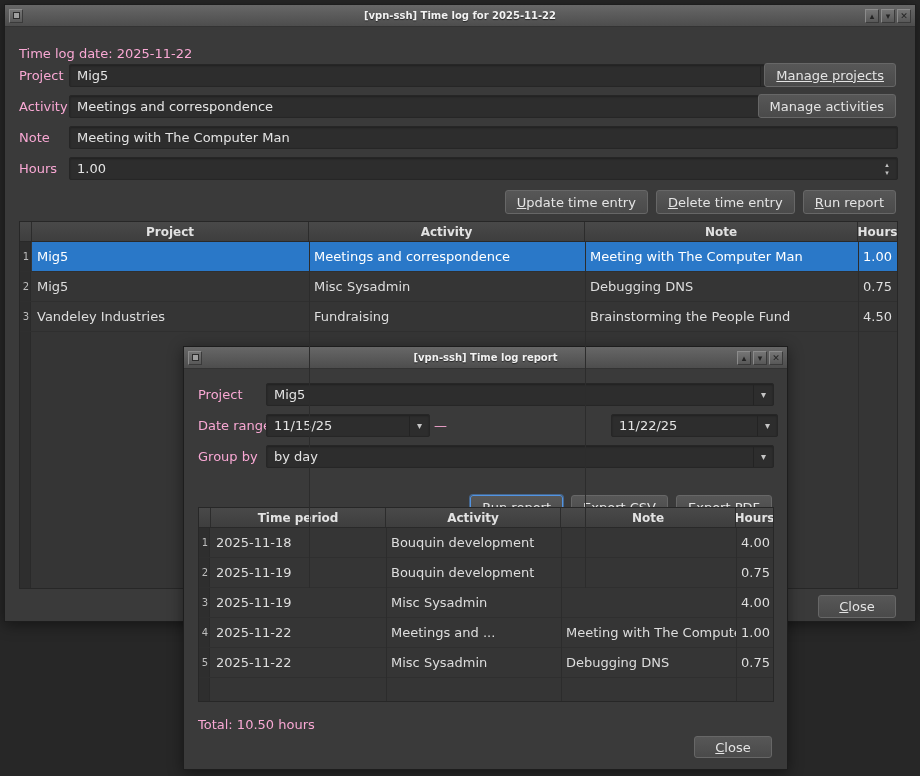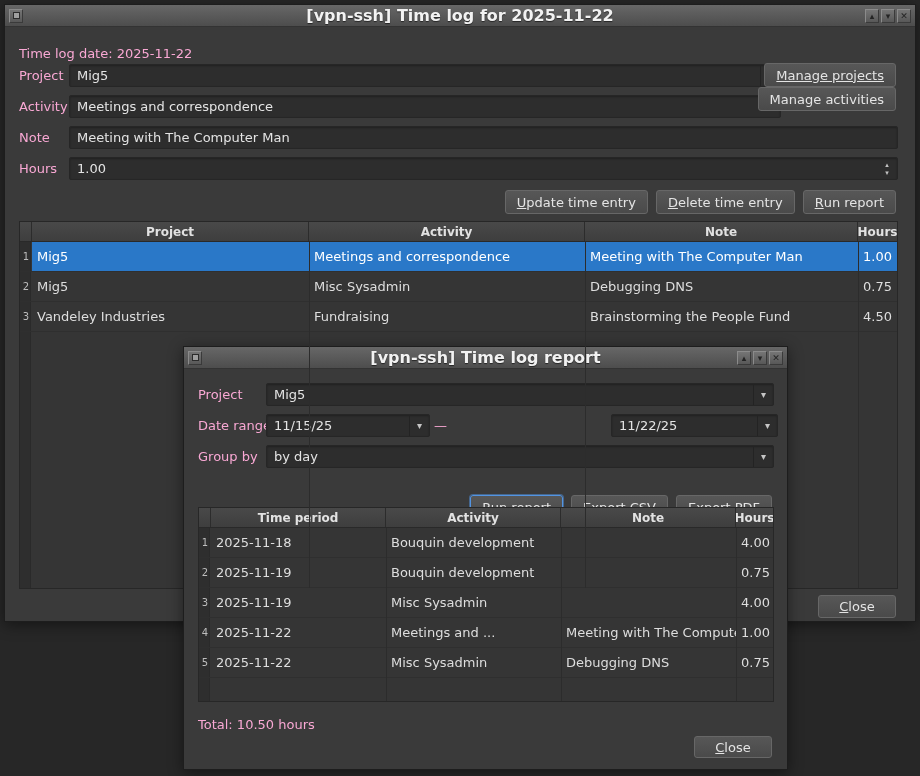--- a/index.html
+++ b/index.html
@@ -23,21 +23,21 @@
   
   .titlebar {
     height: 22px;
     background: linear-gradient(#676767, #4d4d4d);
     border-bottom: 1px solid #333;
     display: flex; align-items: center;
     padding: 0 4px; position: relative;
   }
   .tb-title {
     position: absolute; left: 0; right: 0; text-align: center;
-    font-size: 16px; font-weight: bold; color: #f2f2f2;
+    font-size: 10px; font-weight: bold; color: #f2f2f2;
     text-shadow: 0 1px 1px rgba(0,0,0,.55); pointer-events: none;
   }
   .tb-icon {
     width: 14px; height: 14px;
     background: linear-gradient(#757575,#585858);
     border: 1px solid #3a3a3a; border-top-color: #8b8b8b; border-left-color: #8b8b8b;
     display: inline-flex; align-items: center; justify-content: center;
   }
   .tb-icon i { display:block; width: 7px; height: 7px; background: #9f9f9f; border: 1px solid #2b2b2b; }
   .tb-btns { margin-left: auto; display: flex; gap: 2px; position: relative; z-index: 1; }
@@ -117,21 +117,21 @@
   #r-table .c1 { width: 175px; } #r-table .c2 { width: 175px; } #r-table .c3 { width: 175px; } #r-table .c4 { flex: 1; }
   #r-table .v1 { left: 187px; } #r-table .v2 { left: 362px; } #r-table .v3 { left: 537px; }
 
   
   #m-date { left: 14px; top: 37px; }
   #m-proj-lbl { left: 14px; top: 59px; }
   #m-proj-combo { left: 64px; top: 59px; width: 712px; }
   #m-manage-proj { position: absolute; right: 19px; top: 58px; text-decoration: underline; }
   #m-act-lbl { left: 14px; top: 90px; }
   #m-act-entry { left: 64px; top: 90px; width: 712px; }
-  #m-manage-act { position: absolute; right: 19px; top: 82px; }
+  #m-manage-act { position: absolute; right: 19px; top: 89px; }
   #m-note-lbl { left: 14px; top: 121px; }
   #m-note-entry { left: 64px; top: 121px; width: 829px; }
   #m-hours-lbl { left: 14px; top: 152px; }
   #m-hours-spin { left: 64px; top: 152px; width: 829px; }
   #m-actions { right: 19px; top: 185px; }
   #m-table { left: 14px; top: 216px; width: 879px; height: 368px; }
   #m-close { position: absolute; right: 19px; top: 590px; width: 78px; height: 23px; }
 
   
   #r-proj-lbl { left: 14px; top: 36px; }

